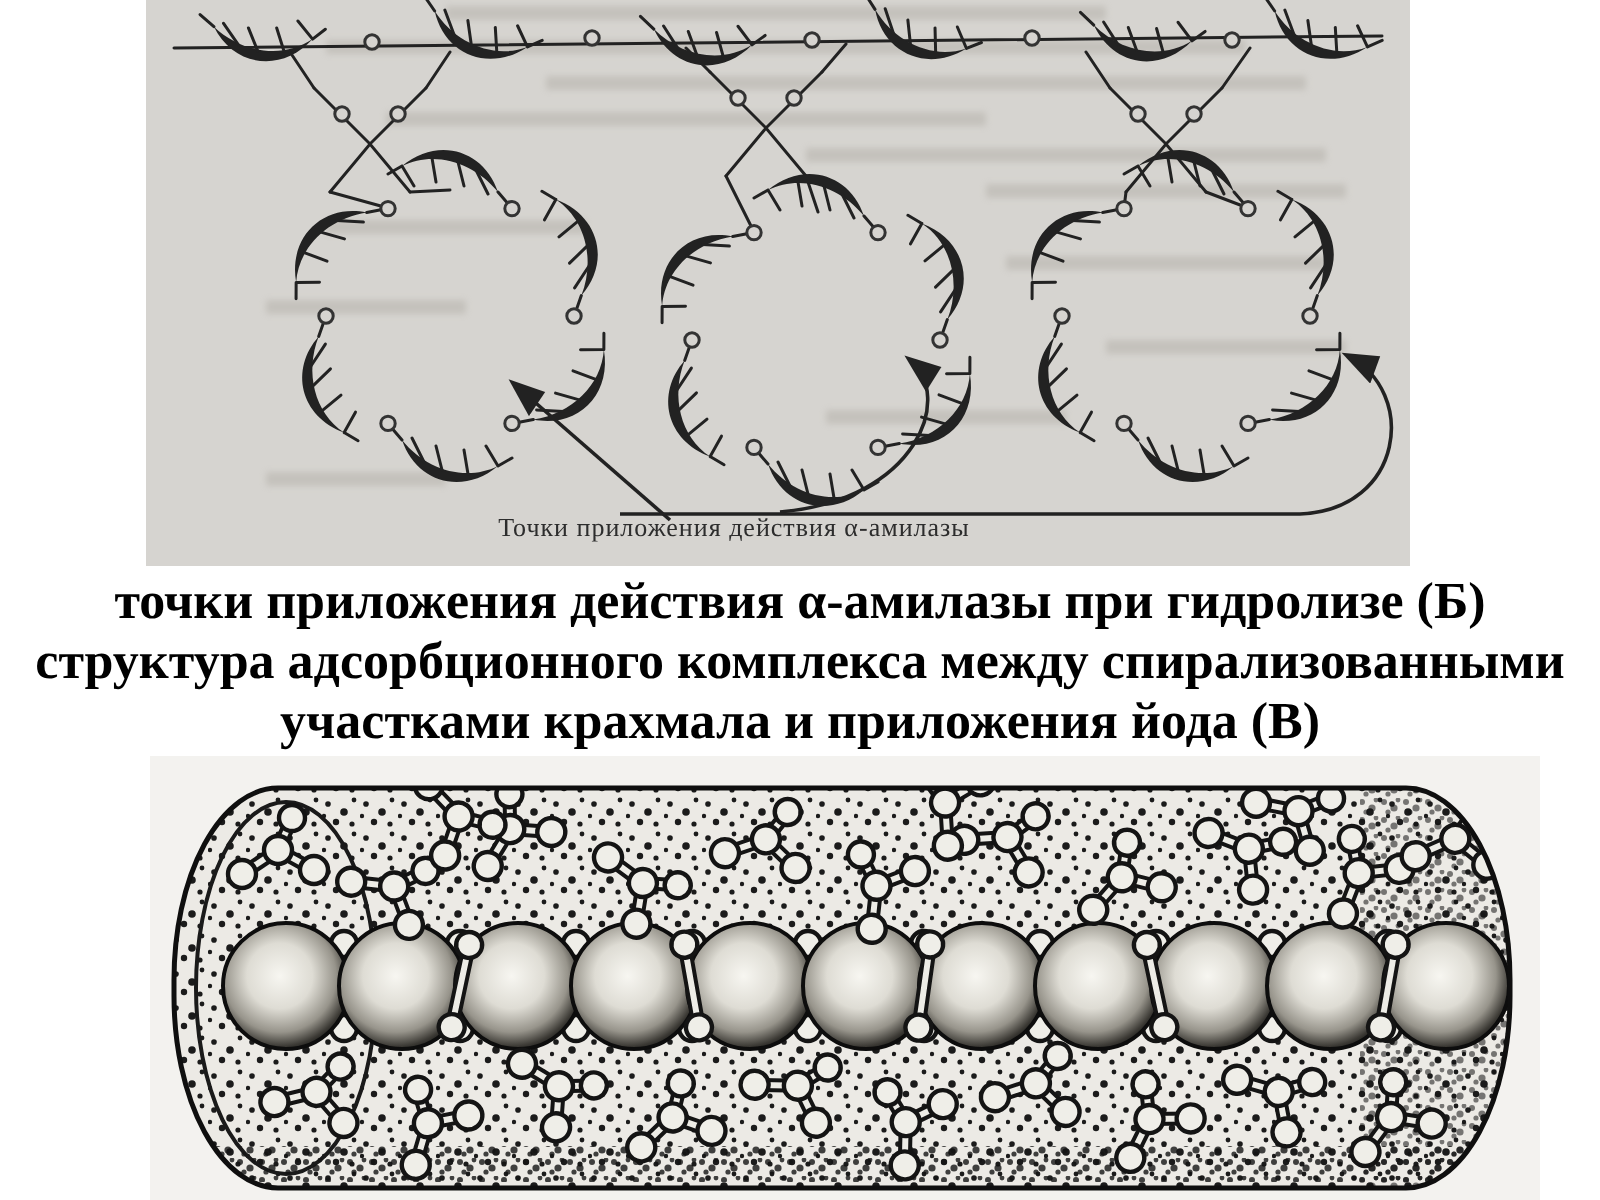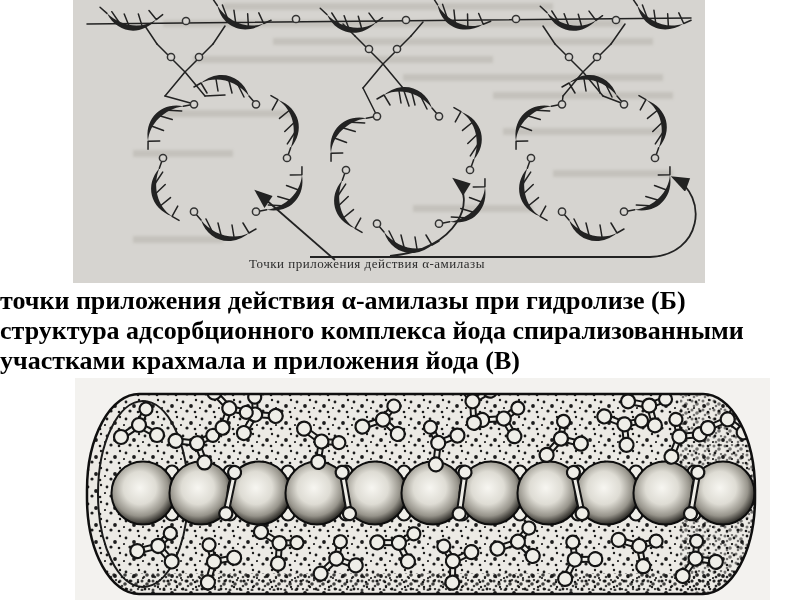--- a/index.html
+++ b/index.html
@@ -2,21 +2,21 @@
 <html><head>
 <meta charset="utf-8">
 <style>
   html,body{margin:0;padding:0;background:#fff;}
   .slide{position:relative;width:800px;height:600px;overflow:hidden;background:#ffffff;
          font-family:"Liberation Serif",serif;padding-left:24px;}
   .figure-top{position:absolute;left:73px;top:0;width:632px;height:283px;
               background:#d6d4d0;overflow:hidden;}
   .figure-bottom{position:absolute;left:75px;top:378px;width:695px;height:222px;
                  background:#f3f2ef;overflow:hidden;}
-  .main-caption{position:absolute;left:0;top:286px;width:800px;
+  .main-caption{position:absolute;left:0;top:286px;width:800px;text-align:center;
                 font-weight:bold;font-size:26px;line-height:30px;color:#000;}
   .tln{stroke:#222;stroke-width:1.5;fill:none;stroke-linecap:round;}
   .aln{stroke:#222;stroke-width:1.8;fill:none;}
   .ocirc{fill:#d6d4d0;stroke:#333;stroke-width:1.5;}
   .scancap{font-family:"Liberation Serif",serif;font-size:13px;letter-spacing:.5px;fill:#2d2d2d;}
   .ro{stroke:#141414;stroke-width:7;stroke-linecap:round;}
   .ri{stroke:#edece6;stroke-width:3;stroke-linecap:round;}
   .ba{fill:#efeee8;stroke:#141414;stroke-width:2.2;}
 </style>
 </head>
@@ -116,21 +116,21 @@
       <path class="aln" d="M262,260 L184,192" marker-end="url(#ah)"></path>
       <path class="aln" d="M317,256 C386,250 404,198 382,180" marker-end="url(#ah)"></path>
       <path class="aln" d="M237,257 L577,257 C629,255 636,196 601,178" marker-end="url(#ah)"></path>
 
       <text x="294" y="268" text-anchor="middle" class="scancap">Точки приложения действия α-амилазы</text>
     </svg>
   </div>
 
   <div class="main-caption">
     <div>точки приложения действия α-амилазы при гидролизе (Б)</div>
-    <div>структура адсорбционного комплекса йода спирализованными</div>
+    <div>структура адсорбционного комплекса между спирализованными</div>
     <div>участками крахмала и приложения йода (В)</div>
   </div>
 
   <div class="figure-bottom">
     <svg width="677" height="219" viewBox="0 0 677 219" style="margin-left:10px;margin-top:3px">
       <defs>
         <radialGradient id="sph" cx="0.45" cy="0.42" r="0.62">
           <stop offset="0" stop-color="#f7f6f1"></stop>
           <stop offset="0.42" stop-color="#dedcd4"></stop>
           <stop offset="0.72" stop-color="#97948b"></stop>

